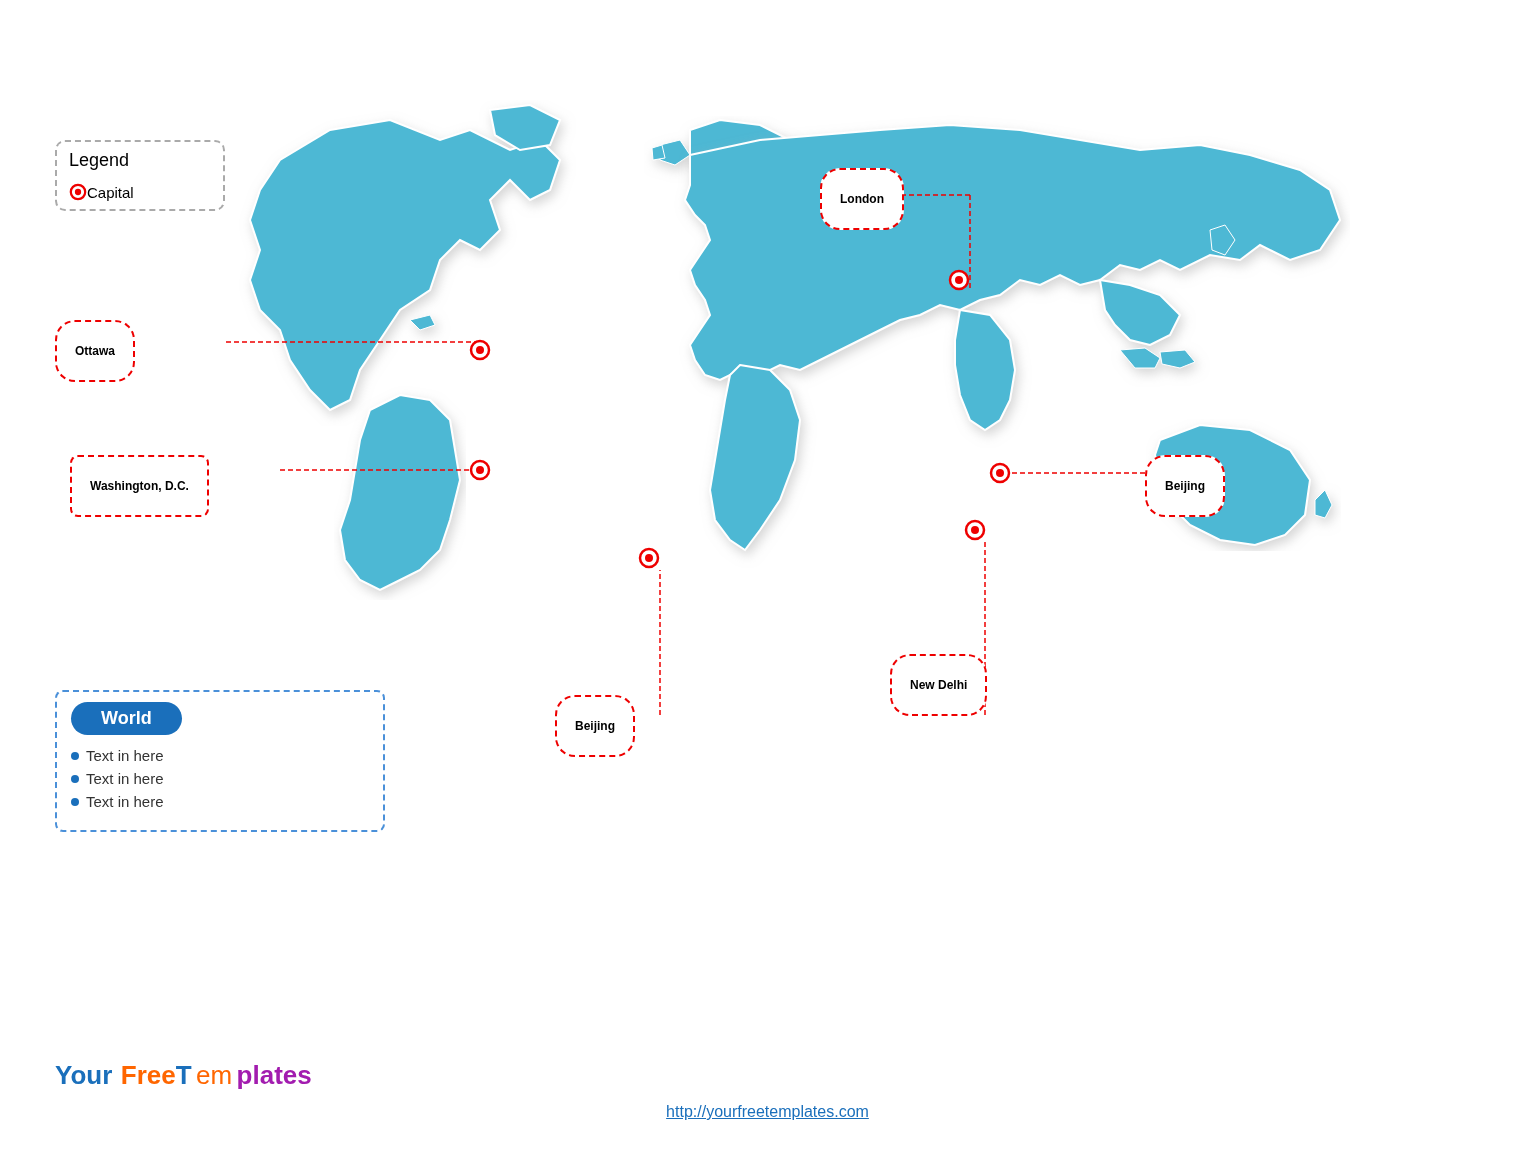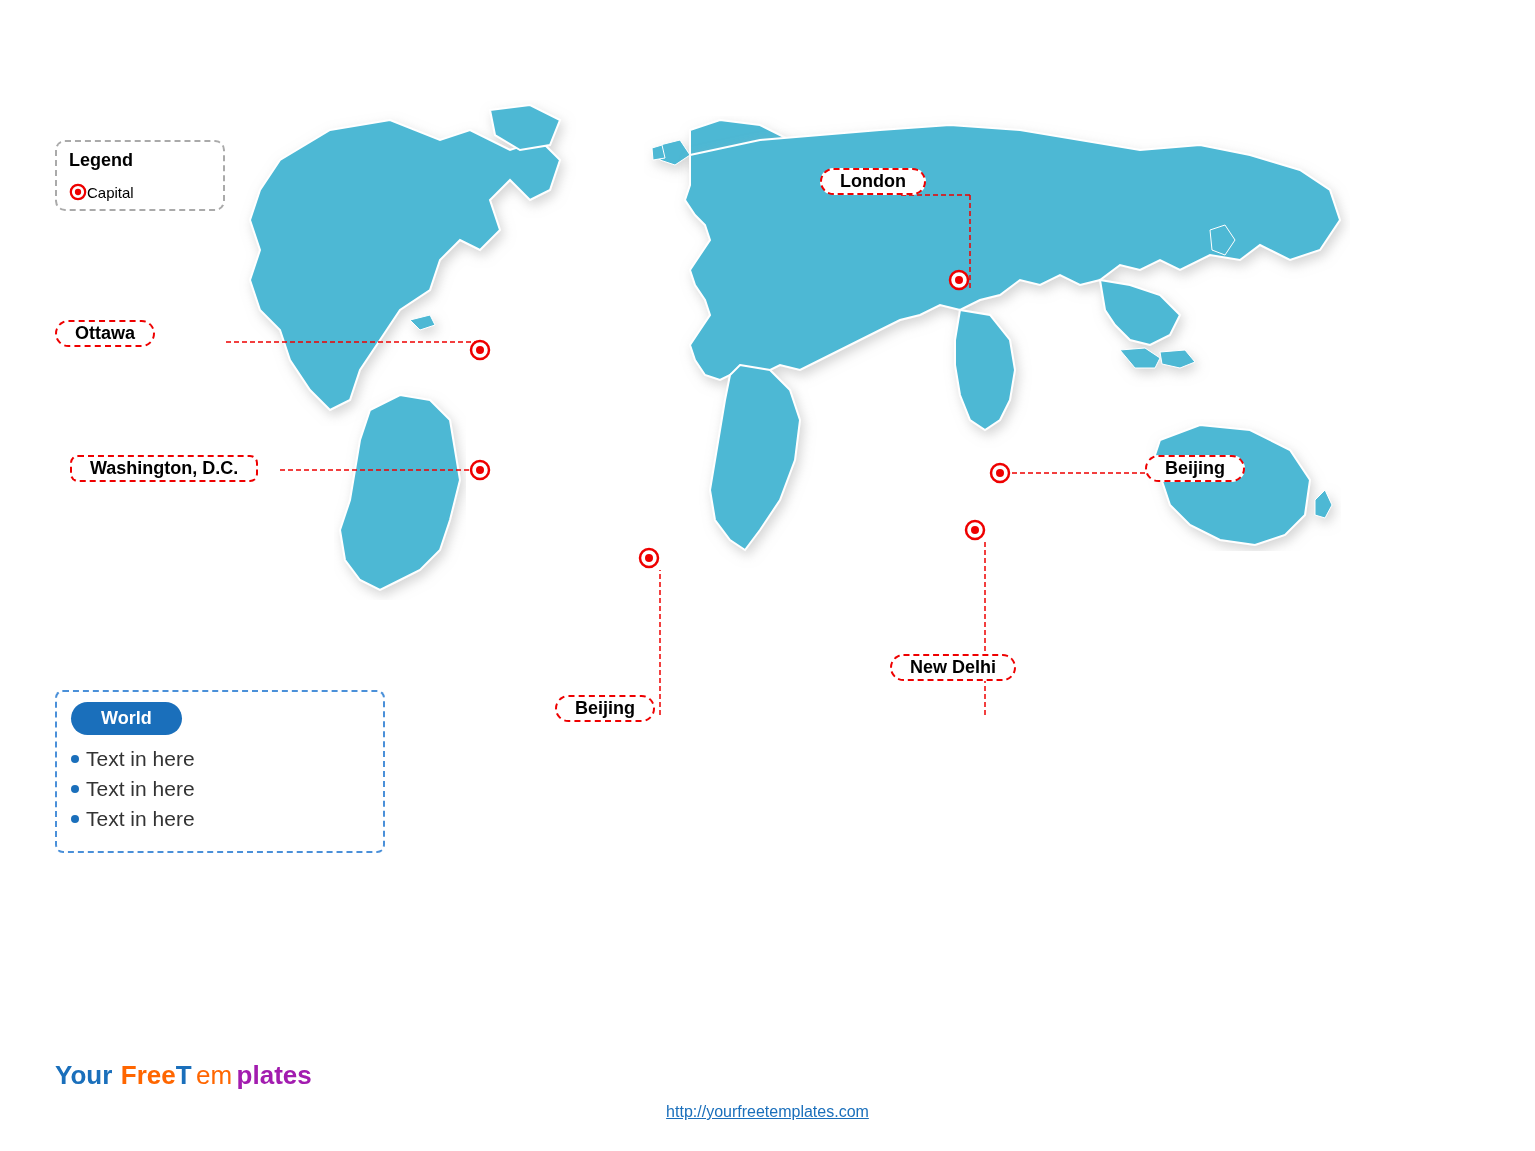--- a/index.html
+++ b/index.html
@@ -32,21 +32,21 @@
       position: absolute;
       top: 140px;
       left: 55px;
       width: 170px;
       border: 2px dashed #aaa;
       border-radius: 10px;
       padding: 8px 12px;
       background: white;
     }
     .legend-title {
-      font-weight: bold;
+      font-weight: normal;
       font-size: 18px;
       margin-bottom: 6px;
     }
     .legend-item {
       display: flex;
       align-items: center;
       gap: 0;
       font-size: 15px;
       margin-top: 12px;
     }
@@ -72,21 +72,21 @@
       color: white;
       font-weight: bold;
       font-size: 18px;
       border-radius: 20px;
       padding: 6px 30px;
       display: inline-block;
       margin-bottom: 12px;
     }
     .world-list {
       list-style: none;
-      font-size: 21px;
+      font-size: 15px;
       color: #333;
     }
     .world-list li {
       margin-bottom: 6px;
       display: flex;
       align-items: center;
       gap: 7px;
     }
     .bullet-dot {
       width: 8px;
@@ -97,22 +97,22 @@
       flex-shrink: 0;
     }
 
     
     .city-label {
       position: absolute;
       border: 2px dashed #e00;
       border-radius: 20px;
       background: white;
       font-weight: bold;
-      font-size: 18px;
-      padding: 1px 18px;
+      font-size: 12px;
+      padding: 22px 18px;
       white-space: nowrap;
     }
     .city-label.london { top: 168px; left: 820px; }
     .city-label.ottawa { top: 320px; left: 55px; }
     .city-label.washington { top: 455px; left: 70px; border-radius: 8px; }
     .city-label.brasilia { top: 695px; left: 555px; }
     .city-label.beijing { top: 455px; left: 1145px; }
     .city-label.newdelhi { top: 654px; left: 890px; }
 
     

